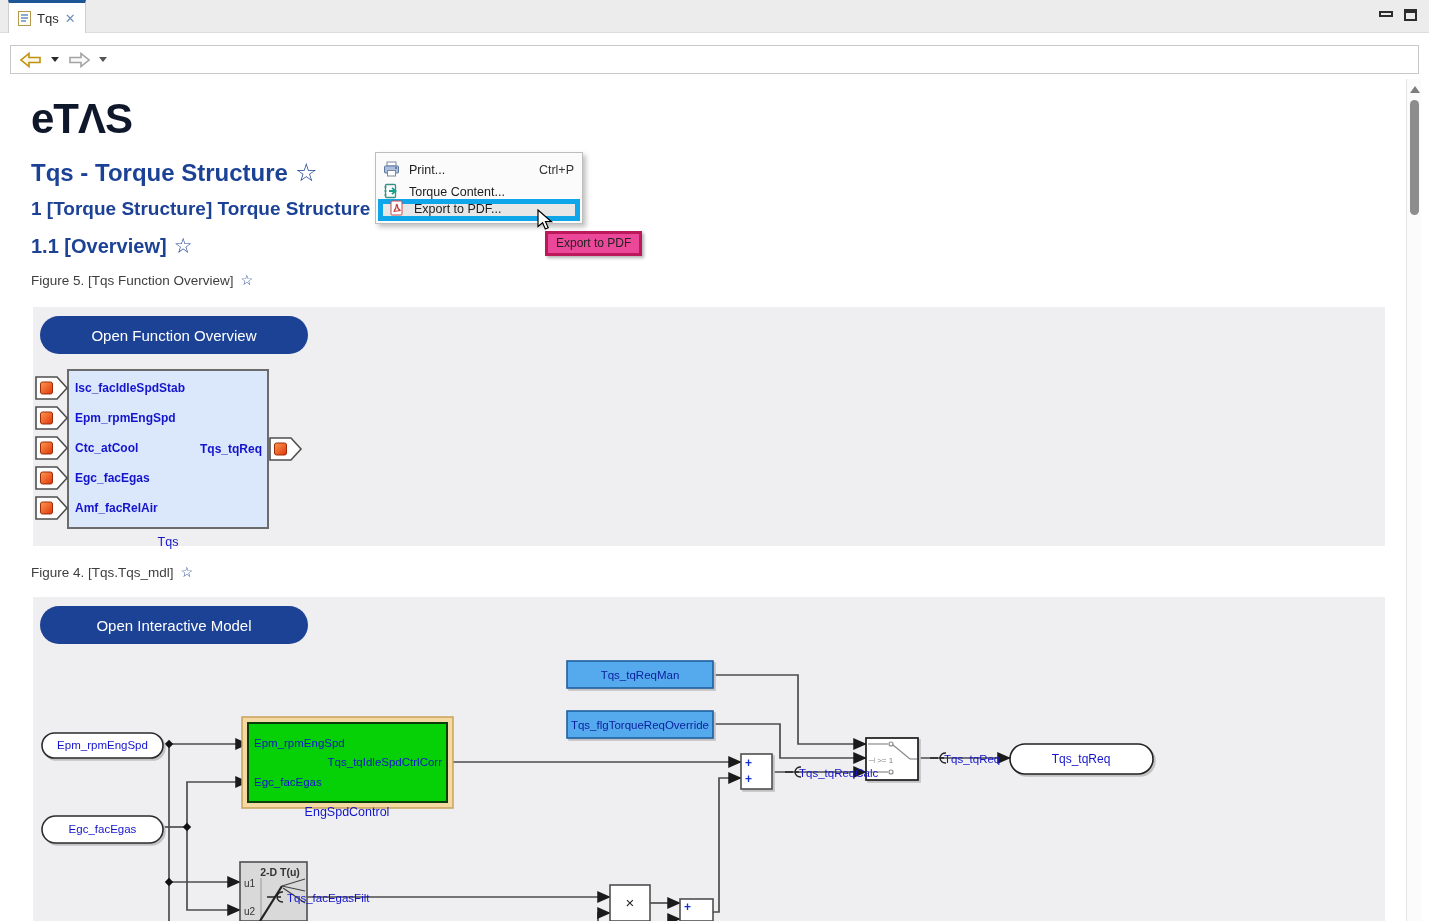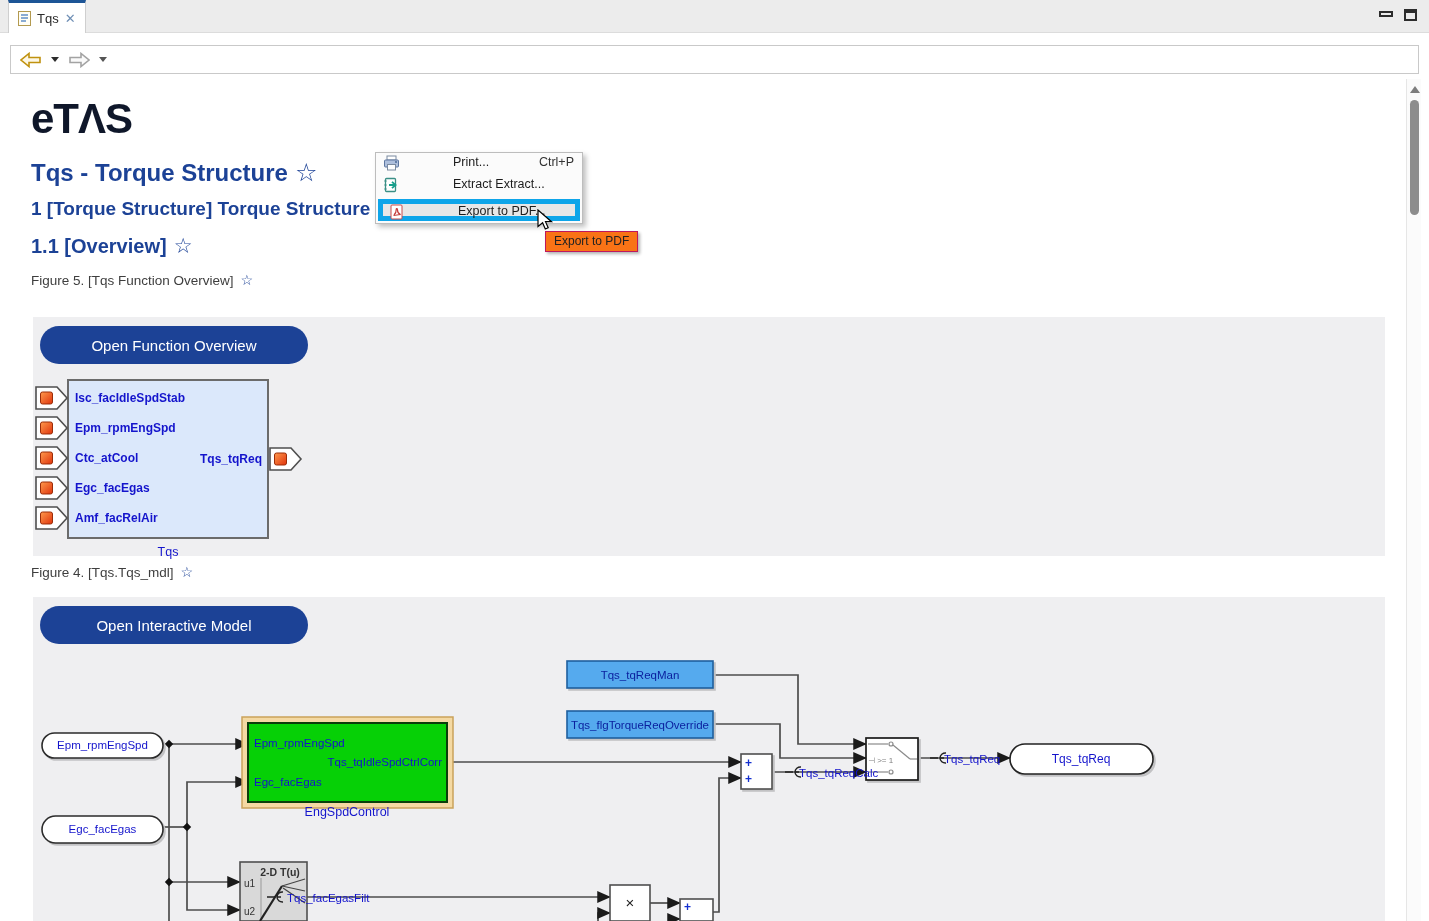--- a/index.html
+++ b/index.html
@@ -48,27 +48,27 @@
   .scond { font-size:8px; fill:#808080; }
   .splus { font-size:12px; font-weight:700; fill:#1430d0; }
   .stimes{ font-size:15px; fill:#222; }
   .sds   { font-size:11.5px; fill:#0a1f9e; }
   .shdw  { filter:drop-shadow(2px 2px 0px #c2c2c4); }
   .wire  { stroke:#4d4d4d; stroke-width:1.7; fill:none; }
 
   
   .menu { position:absolute; left:375px; top:152px; width:208px; background:#fbfbfb;
     border:1px solid #bdbdbd; box-shadow:3px 3px 5px rgba(0,0,0,.25); padding:2px; z-index:50; }
-  .mitem { display:flex; align-items:flex-start; height:22px; padding:0 6px 0 5px; font-size:12.5px; color:#1c1c1c; cursor:pointer;gap:44px; }
+  .mitem { display:flex; align-items:flex-end; height:22px; padding:0 6px 0 5px; font-size:12.5px; color:#1c1c1c; cursor:pointer; }
   .mitem .mico { width:17px; height:16px; margin-right:9px; flex:0 0 17px; }
   .mitem .mlabel { flex:1; }
   .mitem .mshort { color:#333; }
   .mitem.hl { background:#e7e7e7; border:5px solid #0ea5e9; height:22px; }
 
-  .tooltip { position:absolute; left:545px; top:231px; background:#f97316; border:1px solid #be185d;
+  .tooltip { position:absolute; left:545px; top:231px; background:#ec4899; border:3px solid #be185d;
     box-shadow:2px 2px 3px rgba(0,0,0,.3); font-size:12px; color:#222; padding:2px 8px 3px; z-index:60; }
 
   .cursor { position:absolute; left:537px; top:209px; z-index:70; }
 </style>
 </head>
 <body>
 
 <div class="tabstrip">
   <div class="tab">
     <svg width="13" height="15" viewBox="0 0 13 15">
@@ -103,21 +103,21 @@
 </div>
 
 <div class="logo">eTΛS</div>
 
 <div class="h1"><span>Tqs - Torque Structure</span><span class="star">☆</span></div>
 <div class="h2"><span>1 [Torque Structure] Torque Structure</span><span class="star">☆</span></div>
 <div class="h3"><span>1.1 [Overview]</span><span class="star">☆</span></div>
 
 <div class="cap" style="top:272px"><span>Figure 5. [Tqs Function Overview]</span><span class="star">☆</span></div>
 
-<div class="panel" style="top:317px; height:239px;">
+<div class="panel" style="top:307px; height:239px;">
   <button class="pillbtn">Open Function Overview</button>
   <svg width="1352" height="246" viewBox="0 0 1352 246" style="position:absolute;left:0;top:0">
     <defs>
       <linearGradient id="og" x1="0" y1="0" x2="1" y2="1">
         <stop offset="0" stop-color="#ff9a4d"></stop>
           <stop offset="1" stop-color="#df330c"></stop>
       </linearGradient>
     </defs>
     <rect x="35" y="63" width="200" height="158" fill="#dbe8fb" stroke="#6b6b6b" stroke-width="2"></rect>
 
@@ -289,21 +289,21 @@
     <span class="mshort">Ctrl+P</span>
   </div>
   <div class="mitem">
     <svg class="mico" viewBox="0 0 17 16">
       <rect x="2.5" y="1.5" width="10" height="13" rx="1" fill="#fff" stroke="#3a8f86" stroke-width="1.3"></rect>
       <circle cx="2.5" cy="4" r="1.1" fill="#3a8f86"></circle>
         <circle cx="2.5" cy="8" r="1.1" fill="#3a8f86"></circle>
         <circle cx="2.5" cy="12" r="1.1" fill="#3a8f86"></circle>
       <path d="M6,8 h6 m-3,-3.2 l3.6,3.2 l-3.6,3.2" stroke="#17a08c" stroke-width="1.8" fill="none"></path>
     </svg>
-    <span class="mlabel">Extract Extract...</span>
+    <span class="mlabel">Torque Content...</span>
   </div>
   <div class="mitem hl">
     <svg class="mico" viewBox="0 0 17 16">
       <rect x="3" y="1" width="11" height="14" rx="1" fill="#fff" stroke="#c94a4a"></rect>
       <path d="M6,11 C7,10 8.3,7 8.2,5.4 c0,-1 1.2,-1 1.2,0 c0,1.8 1.4,4.4 3,5.2" stroke="#c43b3b" stroke-width="1.2" fill="none"></path>
       <line x1="5.5" y1="11.5" x2="12.5" y2="10.5" stroke="#c43b3b" stroke-width="1.1"></line>
     </svg>
     <span class="mlabel">Export to PDF...</span>
   </div>
 </div>

